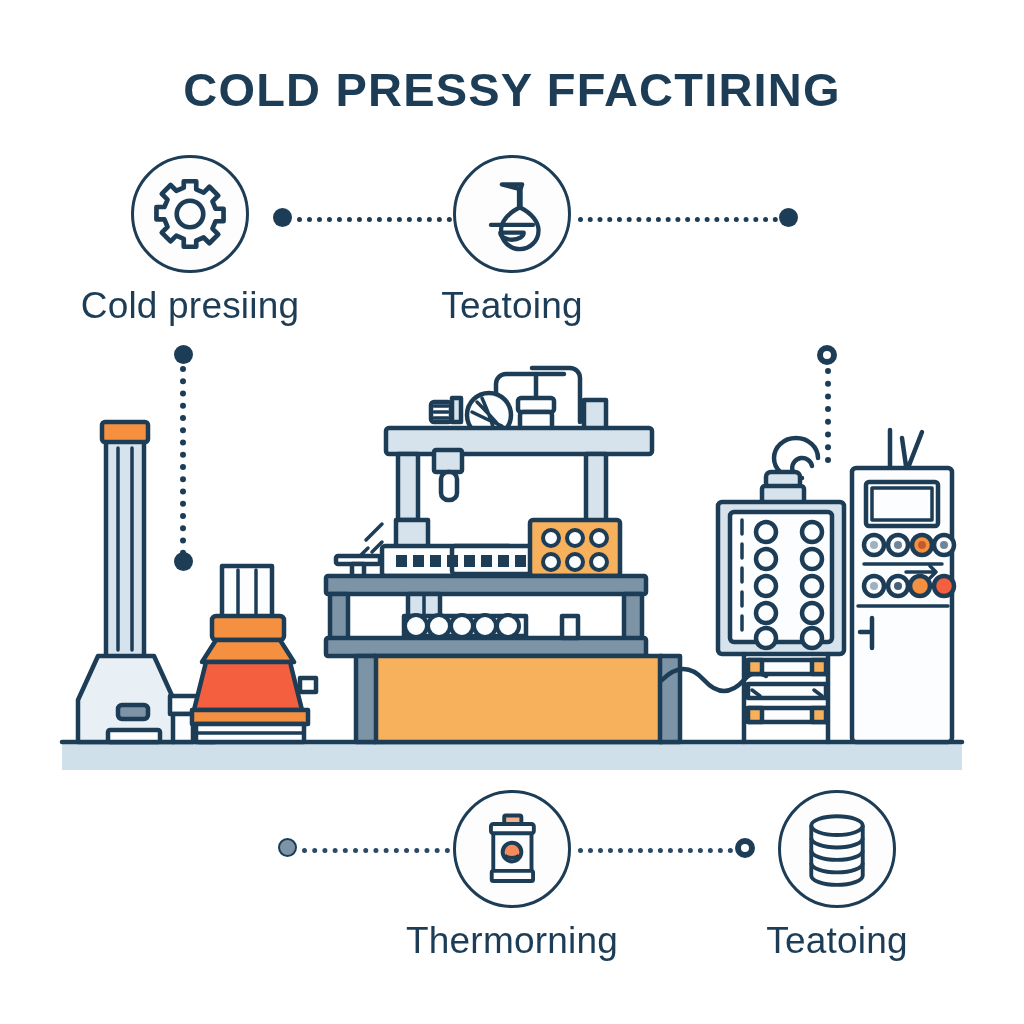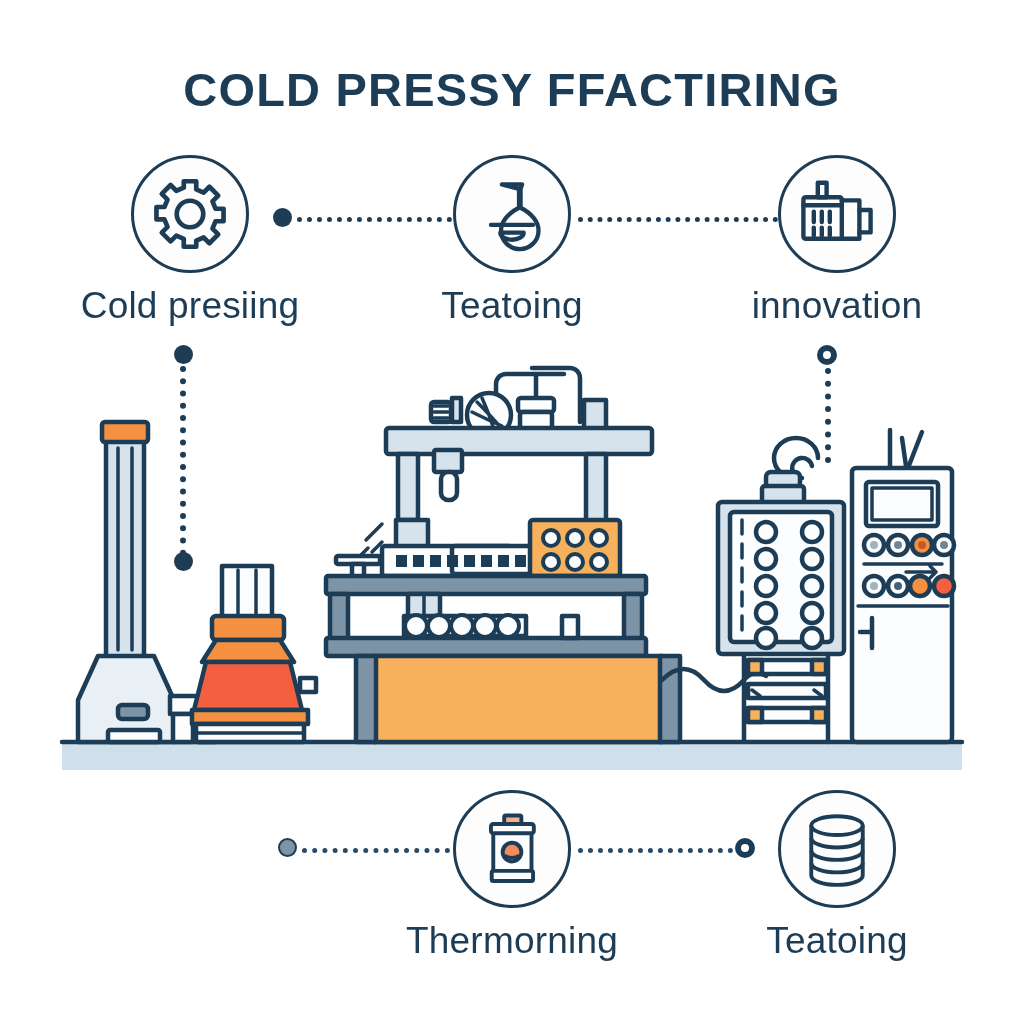--- a/index.html
+++ b/index.html
@@ -158,36 +158,20 @@
         <g fill="none" stroke="#1d3d57" stroke-width="5.5" stroke-linejoin="round" stroke-linecap="round">
           <path d="M32 12 h26 l-2 6 v24 c14 7 23 18 23 29 a24 24 0 0 1 -48 0 c0-11 9-22 23-29 V18 Z"></path>
           <path d="M18 64 h54"></path>
           <path d="M30 74 a15 9 0 0 0 30 0 Z"></path>
         </g>
       </svg>
     </div>
     <div class="node-label">Teatoing</div>
   </div>
 
-  <div class="node node-row-top col-3">
-    <div class="node-circle">
-      <svg width="80" height="72" viewBox="0 0 100 90" aria-hidden="true">
-        <g fill="none" stroke="#1d3d57" stroke-width="5.5" stroke-linejoin="round" stroke-linecap="round">
-          <rect x="8" y="24" width="48" height="52" rx="3"></rect>
-          <path d="M8 34 h48"></path>
-          <path d="M26 6 h11 v18 h-11 Z"></path>
-          <path d="M56 28 h22 v48 h-22"></path>
-          <path d="M78 40 h14 v28 h-14"></path>
-          <path d="M21 42 v13 M31 42 v13 M41 42 v13"></path>
-          <path d="M21 62 v10 M31 62 v10 M41 62 v10"></path>
-        </g>
-      </svg>
-    </div>
-    <div class="node-label">innovation</div>
-  </div>
 
   <div id="scene">
     <svg width="1024" height="410" viewBox="0 0 1024 410" aria-hidden="true">
       <defs>
         <style>
           .ln  { fill:none; stroke:#1d3d57; stroke-width:4.5; stroke-linejoin:round; stroke-linecap:round; }
           .ln2 { fill:none; stroke:#1d3d57; stroke-width:3.5; stroke-linejoin:round; stroke-linecap:round; }
           .fl  { fill:#e8f0f5; stroke:#1d3d57; stroke-width:4.5; stroke-linejoin:round; }
           .fw  { fill:#fbfdfe; stroke:#1d3d57; stroke-width:4.5; stroke-linejoin:round; }
           .fs  { fill:#d6e3ec; stroke:#1d3d57; stroke-width:4.5; stroke-linejoin:round; }

